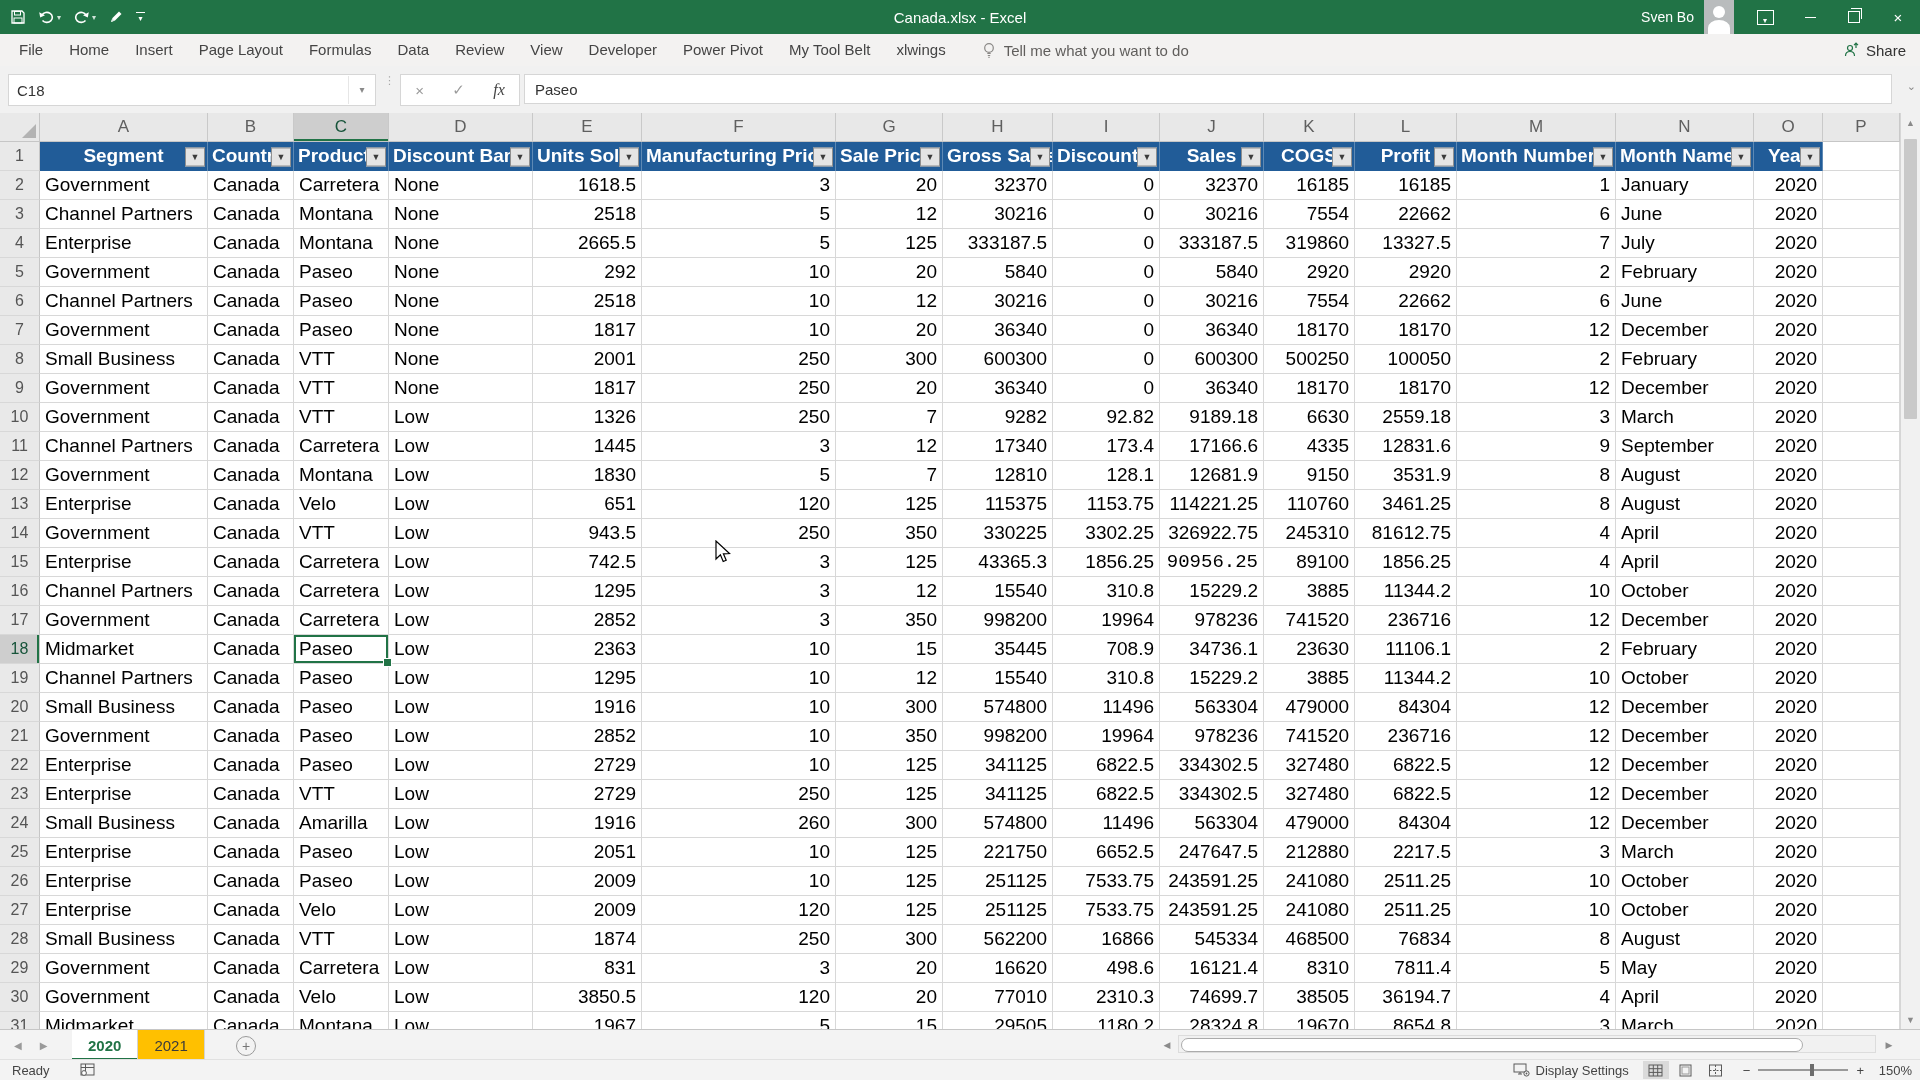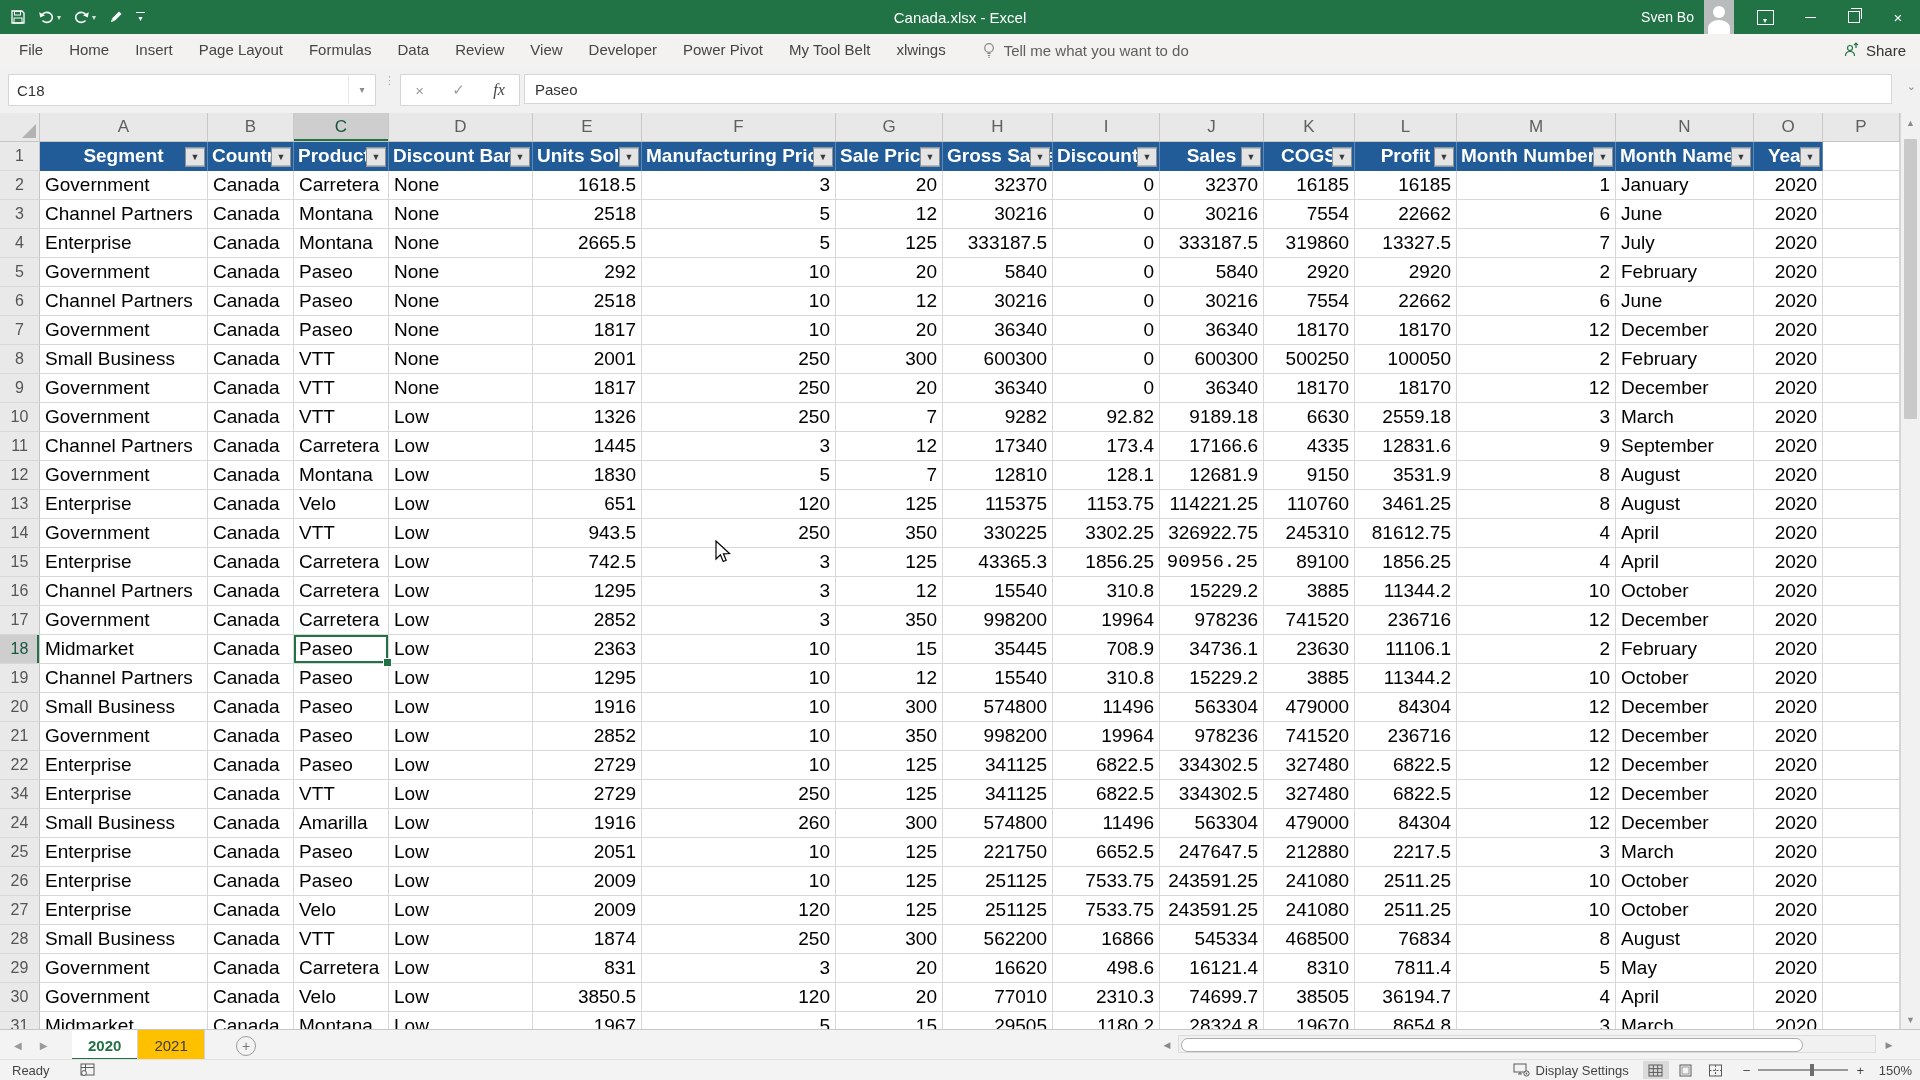--- a/index.html
+++ b/index.html
@@ -691,21 +691,21 @@
         <div class="dcell r" style="width: 107px;">6822.5</div>
         <div class="dcell r" style="width: 104px;">334302.5</div>
         <div class="dcell r" style="width: 91px;">327480</div>
         <div class="dcell r" style="width: 102px;">6822.5</div>
         <div class="dcell r" style="width: 159px;">12</div>
         <div class="dcell" style="width: 138px;">December</div>
         <div class="dcell r" style="width: 69px;">2020</div>
         <div class="pcell" style="width: 77px; height: 29px;"></div>
       </div>
       <div class="grow" style="height: 29px;">
-        <div class="gut">34</div>
+        <div class="gut">23</div>
         <div class="dcell" style="width: 168px;">Enterprise</div>
         <div class="dcell" style="width: 86px;">Canada</div>
         <div class="dcell" style="width: 95px;">VTT</div>
         <div class="dcell" style="width: 144px;">Low</div>
         <div class="dcell r" style="width: 109px;">2729</div>
         <div class="dcell r" style="width: 194px;">250</div>
         <div class="dcell r" style="width: 107px;">125</div>
         <div class="dcell r" style="width: 110px;">341125</div>
         <div class="dcell r" style="width: 107px;">6822.5</div>
         <div class="dcell r" style="width: 104px;">334302.5</div>

